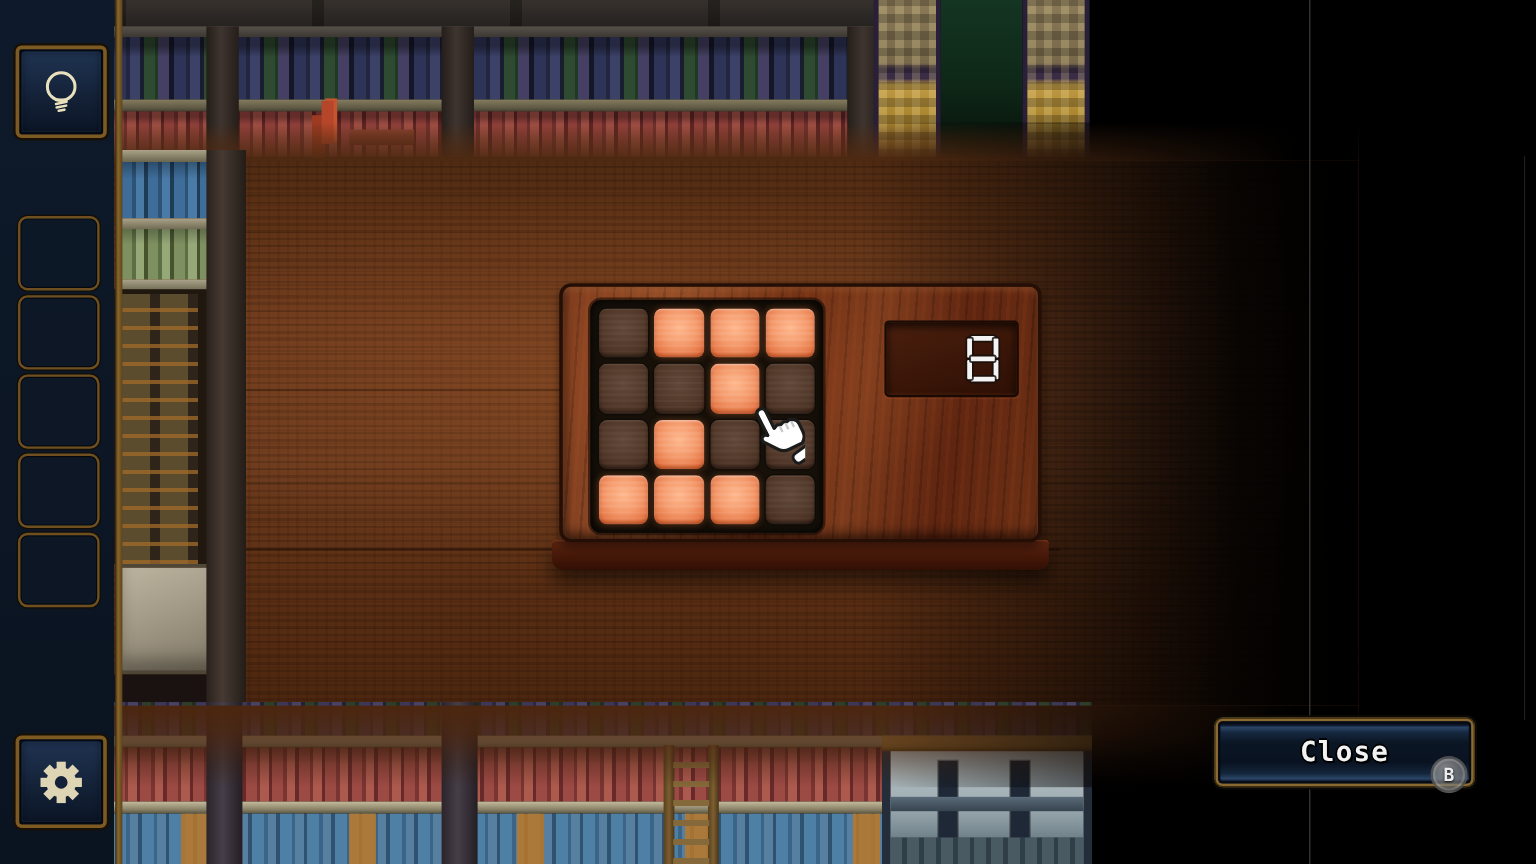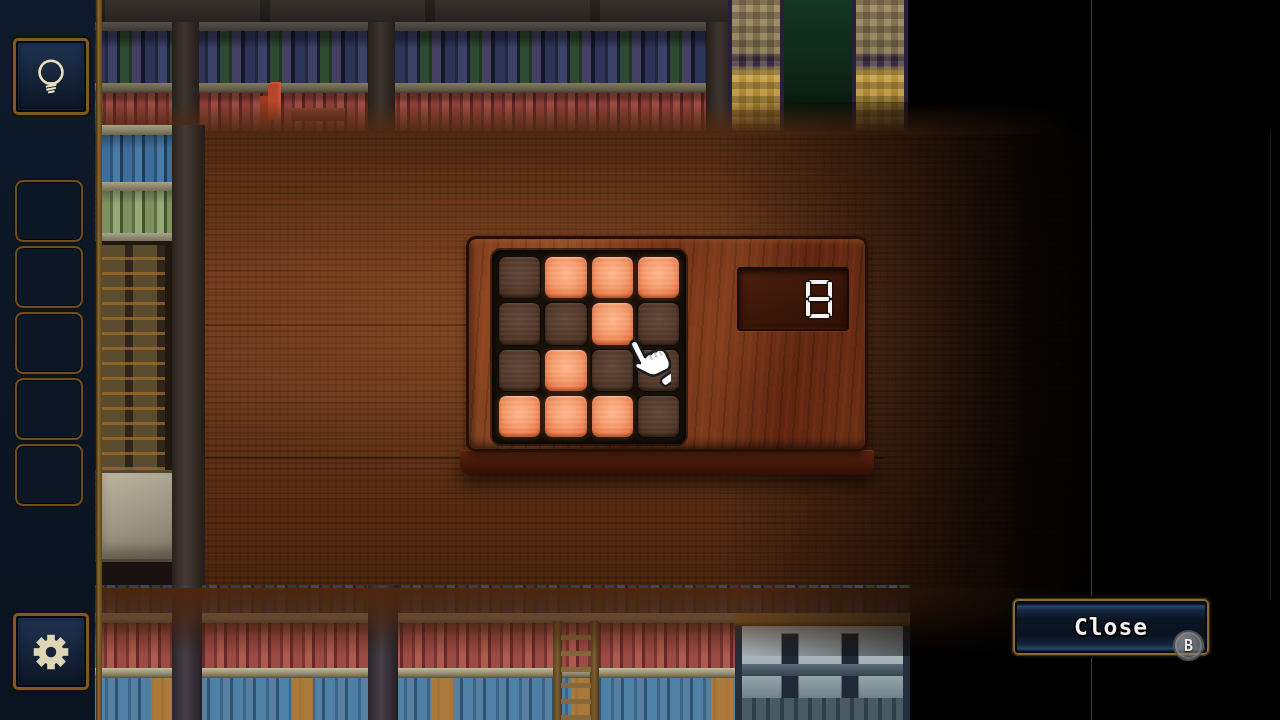--- a/index.html
+++ b/index.html
@@ -159,21 +159,21 @@
   .icon-btn-inner{position:absolute;inset:2px;border-radius:3px;display:flex;align-items:center;justify-content:center;
     background:linear-gradient(180deg,#1e3250 0%,#192a44 30%,#142238 55%,#0f1b2e 80%,#0c1627 100%);
     box-shadow:inset 0 0 6px rgba(0,0,0,0.5), inset 0 0 0 1px rgba(90,130,190,0.15);}
   #hint-btn{top:38px;} #settings-btn{top:613px;}
   .slot{position:absolute;left:15px;width:68px;height:62px;border:2px solid #6f4f1d;border-radius:8px;cursor:pointer;
     background:rgba(13,23,38,0.5);box-shadow:inset 0 0 0 1px rgba(0,0,0,0.6), 0 0 0 1px #120d05;}
   .slot:nth-child(1){top:180px}.slot:nth-child(2){top:246px}.slot:nth-child(3){top:312px}
   .slot:nth-child(4){top:378px}.slot:nth-child(5){top:444px}
 
   
-  #close-btn{left:1012px;top:598px;width:198px;height:58px;z-index:40;background:#8a6a30;border-radius:7px;padding:3px;
+  #close-btn{left:1012px;top:598px;width:217px;height:58px;z-index:40;background:#8a6a30;border-radius:7px;padding:3px;
     box-shadow:0 0 0 2px #0c0a06, inset 0 0 0 1px #3a2c10;cursor:pointer;}
   #close-btn-inner{width:100%;height:100%;border-radius:4px;display:flex;align-items:center;justify-content:center;
     background:linear-gradient(180deg,#0b1322 0%,#0b1322 6%,#2a4466 10%,#16283f 18%,#0b1625 34%,#091220 66%,#14263c 84%,#2a4466 92%,#0b1322 97%);
     box-shadow:inset 0 0 0 2px #060b14;}
   #close-label{color:#f2f2f2;font-weight:700;font-size:23px;letter-spacing:1px;
     text-shadow:1.5px 0 0 #000, -1.5px 0 0 #000, 0 1.5px 0 #000, 0 -1.5px 0 #000, 2px 2px 0 rgba(0,0,0,0.8);}
   #b-badge{position:absolute;right:6px;bottom:-5px;width:31px;height:31px;border-radius:50%;
     background:radial-gradient(circle at 38% 32%, rgba(165,165,165,0.75), rgba(92,92,92,0.6));
     border:2px solid rgba(70,70,70,0.55);box-shadow:inset 0 0 0 2px rgba(205,205,205,0.25);
     display:flex;align-items:center;justify-content:center;color:#ececec;font-weight:700;font-size:15px;

